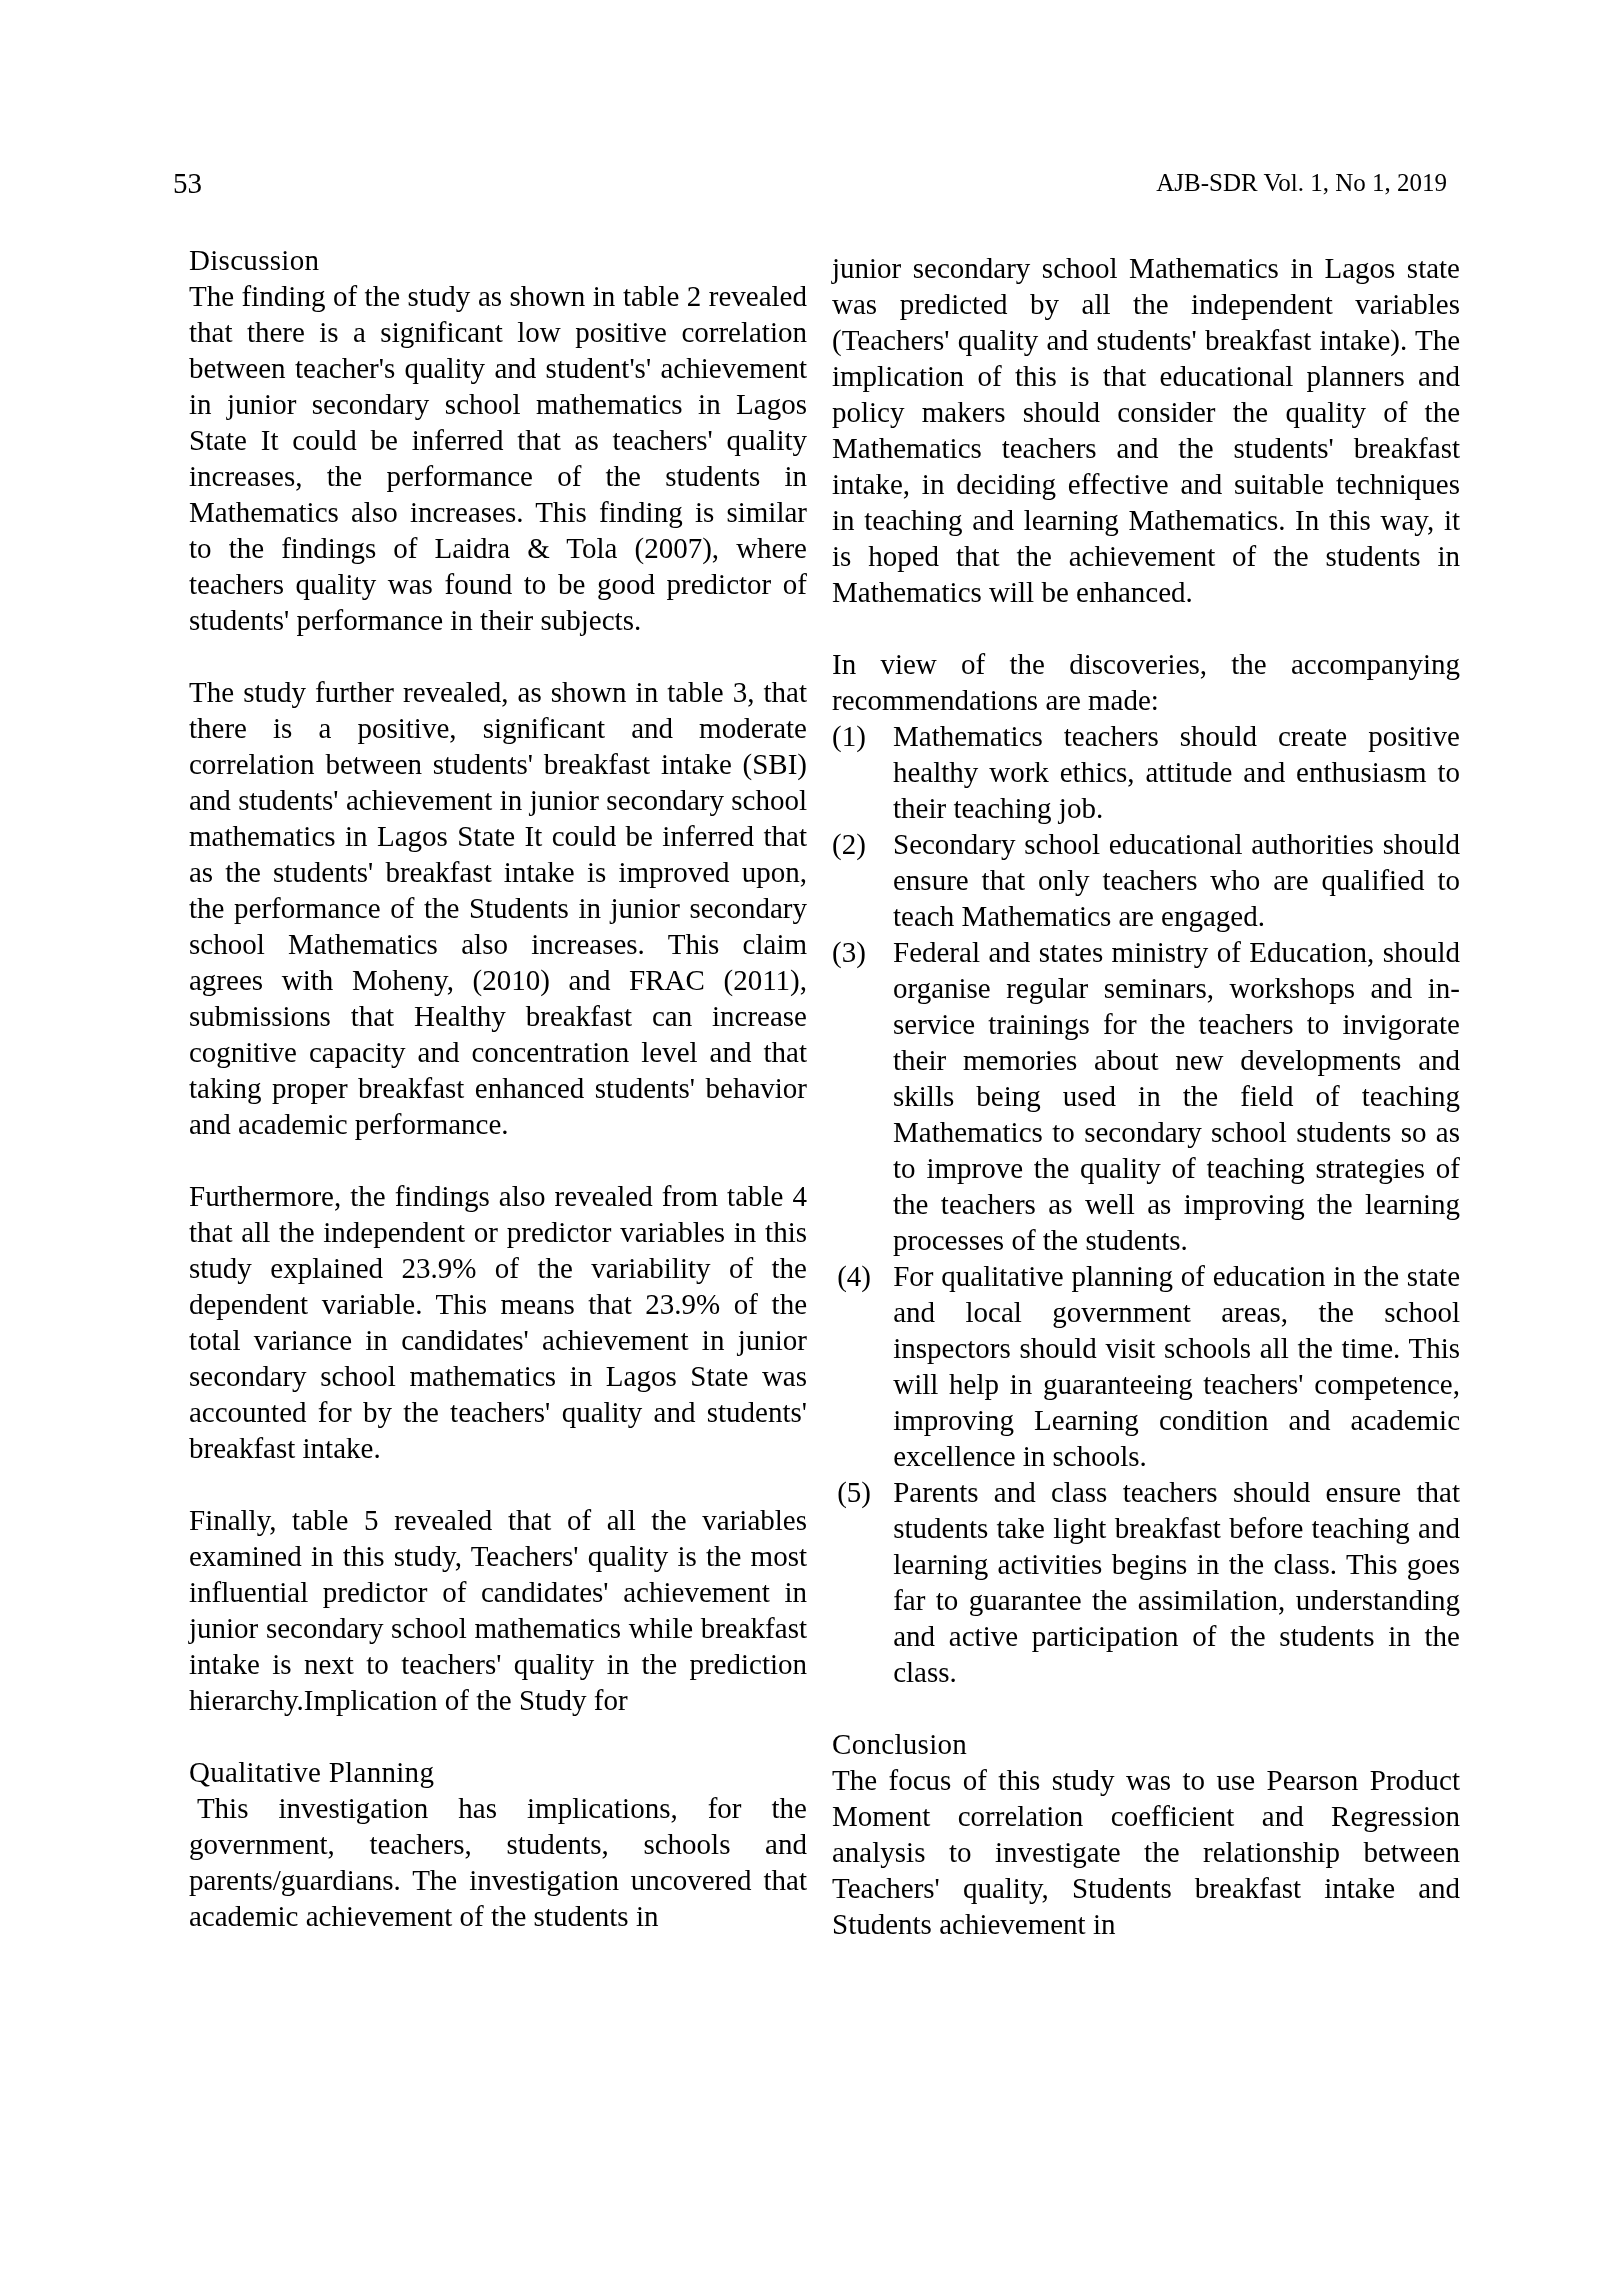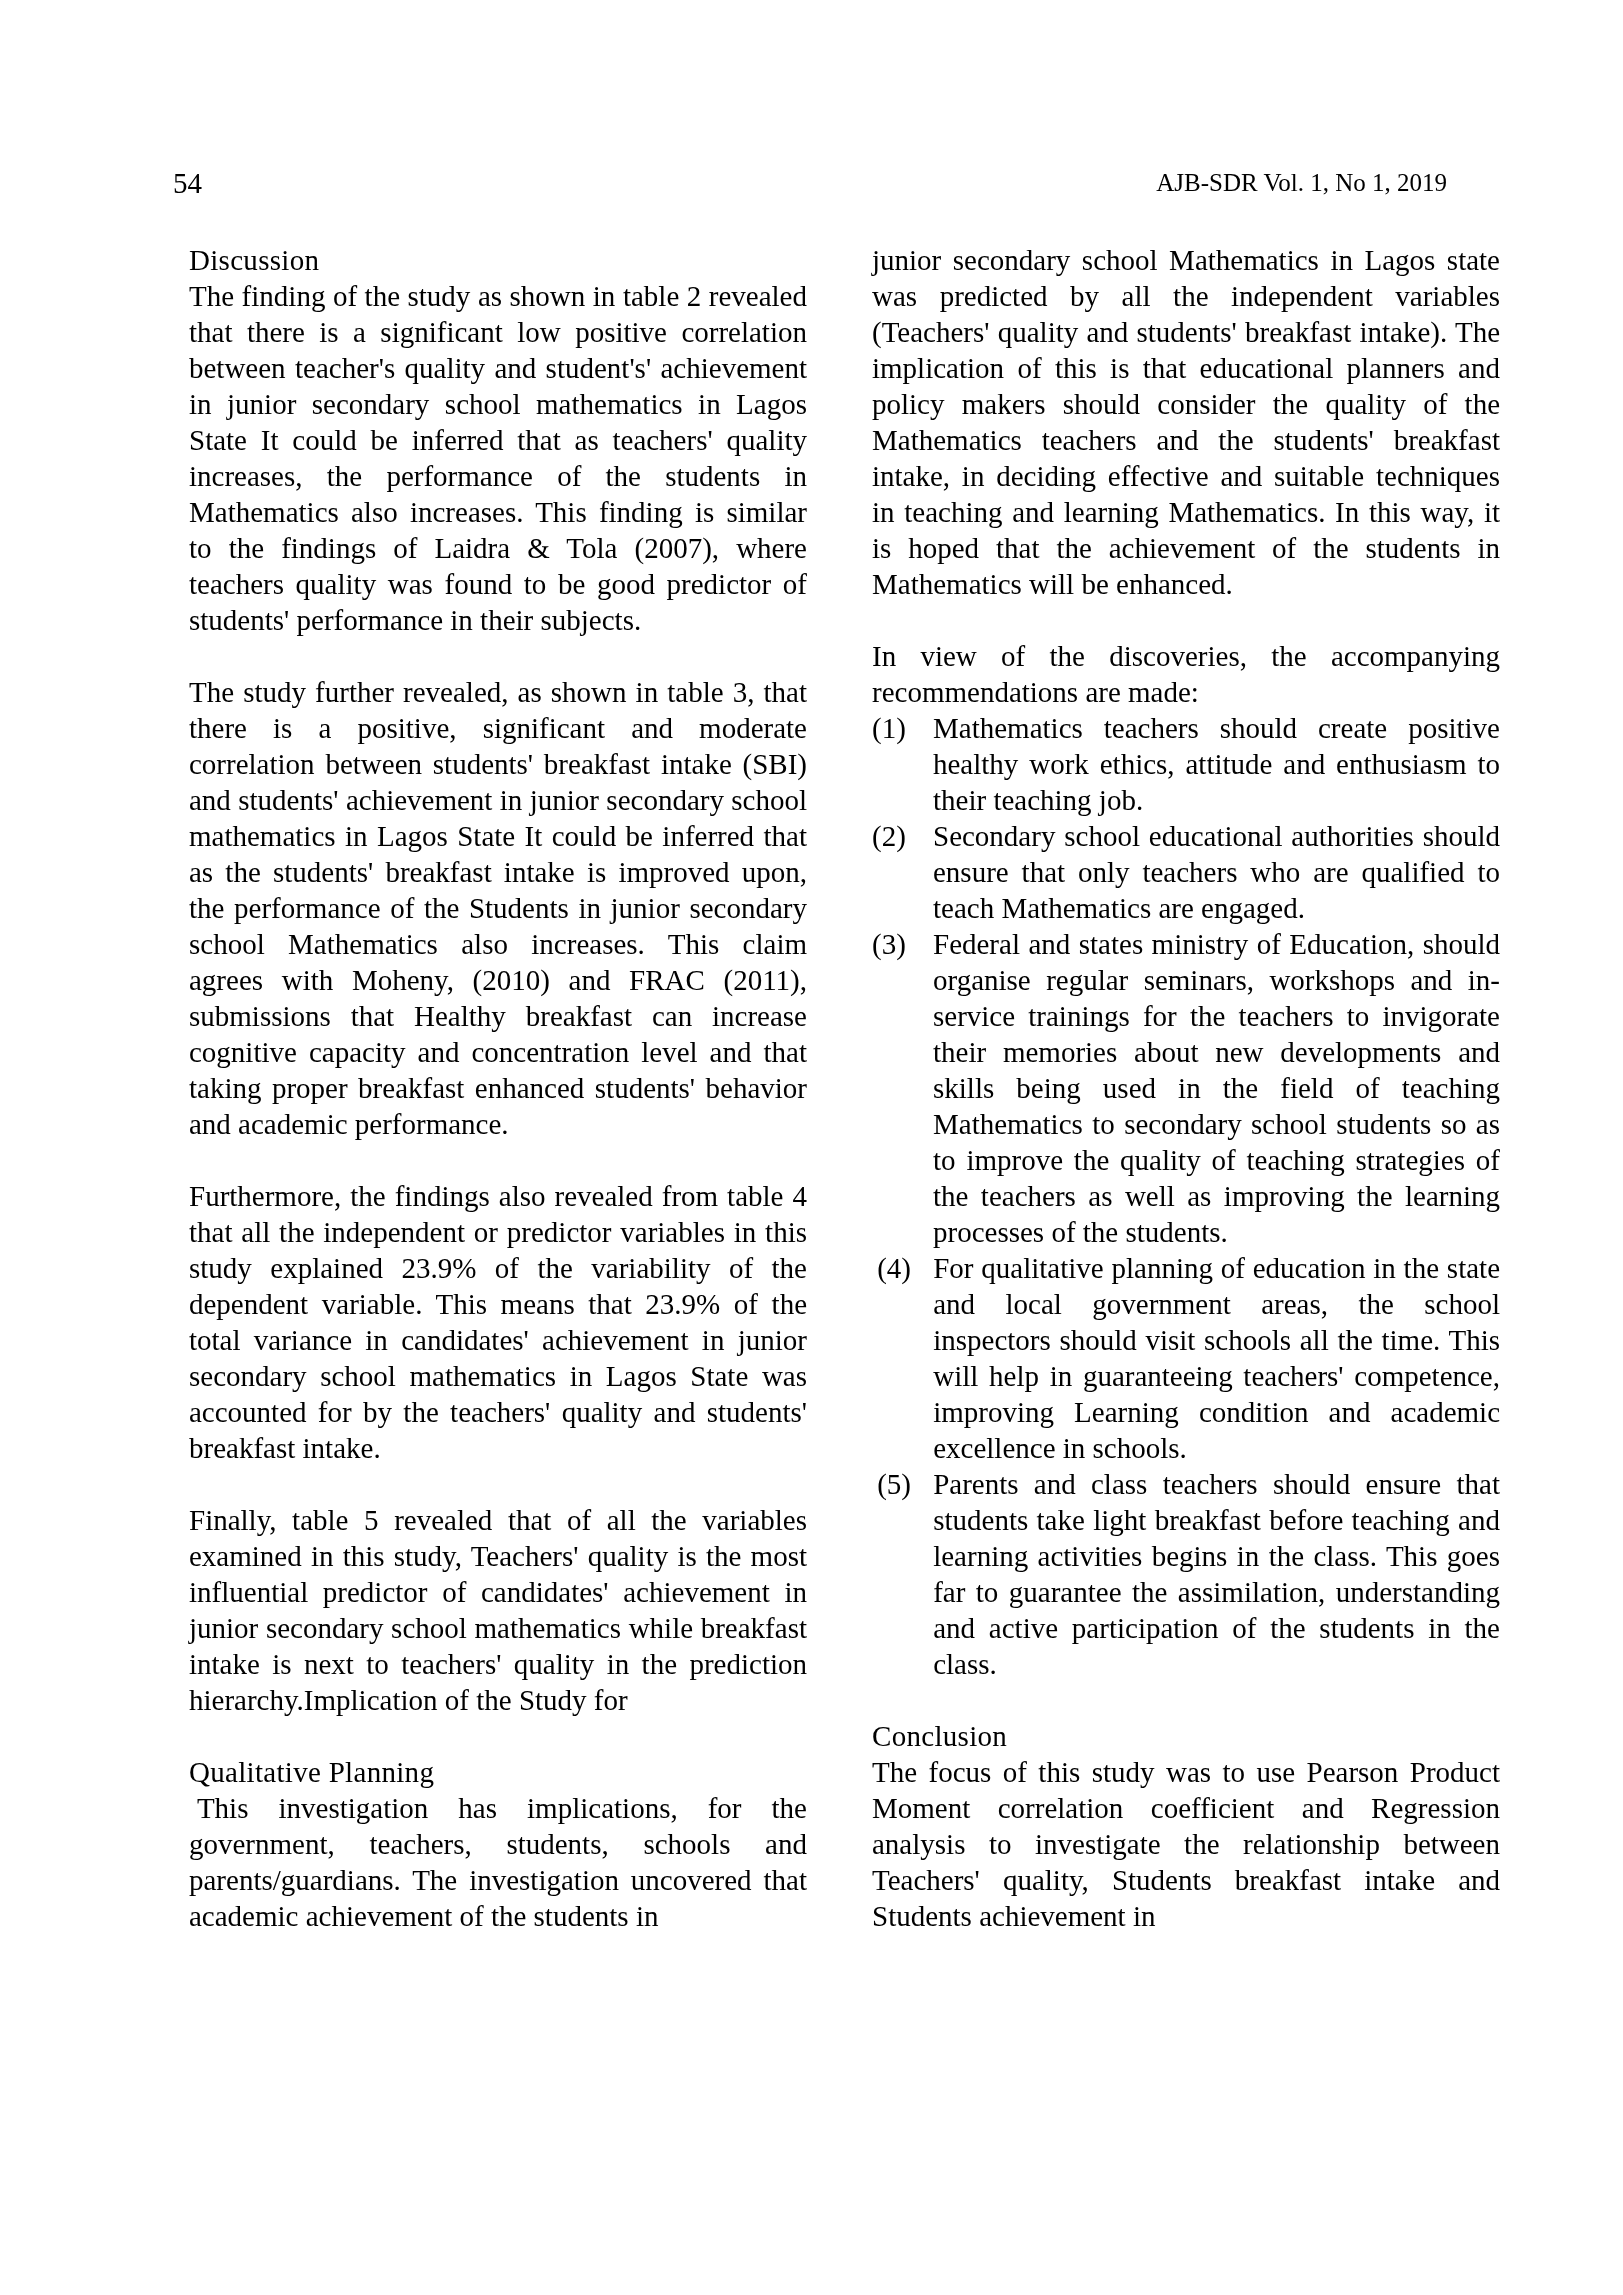--- a/index.html
+++ b/index.html
@@ -15,35 +15,35 @@
   .running-header {
     position: absolute; right: 176px; top: 165px;
     font-size: 25px; line-height: 36px;
   }
   .column {
     position: absolute; top: 242px;
     font-size: 29px; line-height: 36px;
     text-align: justify;
   }
   .col-left { left: 189px; width: 618px; }
-  .col-right { left: 872px; width: 628px; }
+  .col-right { left: 832px; width: 628px; margin-top: 8px; }
   .column p { margin: 0; text-align: justify; text-align-last: left; }
   .section-heading { margin: 0; font-weight: normal; font-size: 29px; line-height: 36px; letter-spacing: 0.3px; }
   .gap { height: 36px; }
   .indent-first { text-indent: 7.9px; }
   .rec-list { margin: 0; padding: 0; list-style: none; }
   .rec-item { display: flex; }
   .rec-num { width: 61px; flex: 0 0 61px; }
   .rec-text { flex: 1 1 auto; text-align: justify; text-align-last: left; }
   .rec-item.offset .rec-num { padding-left: 5.2px; width: 56px; flex-basis: 56px; }
 </style>
 </head>
 <body>
 
-<div class="page-number">54</div>
+<div class="page-number">53</div>
 <div class="running-header">AJB-SDR Vol. 1, No 1, 2019</div>
 
 <div class="column col-left">
   <h2 class="section-heading">Discussion</h2>
   <p>The finding of the study as shown in table 2 revealed that there is a significant low positive correlation between teacher's quality and student's' achievement in junior secondary school mathematics in Lagos State  It could be inferred that as teachers' quality increases, the performance of the students in Mathematics also increases. This finding is similar to the findings of Laidra &amp; Tola (2007), where teachers quality was found to be good predictor of students' performance in their subjects.</p>
   <div class="gap"></div>
   <p>The study further revealed, as shown in table 3, that there is a positive, significant and moderate correlation between students' breakfast intake (SBI) and students' achievement in junior secondary school mathematics in Lagos State  It could be inferred that as the students' breakfast intake is improved upon, the performance of the Students in junior secondary school Mathematics also increases. This claim agrees with Moheny, (2010) and FRAC (2011), submissions that Healthy breakfast can increase cognitive capacity and concentration level and that taking proper breakfast enhanced students' behavior and academic performance.</p>
   <div class="gap"></div>
   <p>Furthermore, the findings also revealed from table 4 that all the independent or predictor variables in this study explained 23.9% of the variability of the dependent variable. This means that 23.9% of the total variance in candidates' achievement in junior secondary school mathematics in Lagos State was accounted for by the teachers' quality and students' breakfast intake.</p>
   <div class="gap"></div>

